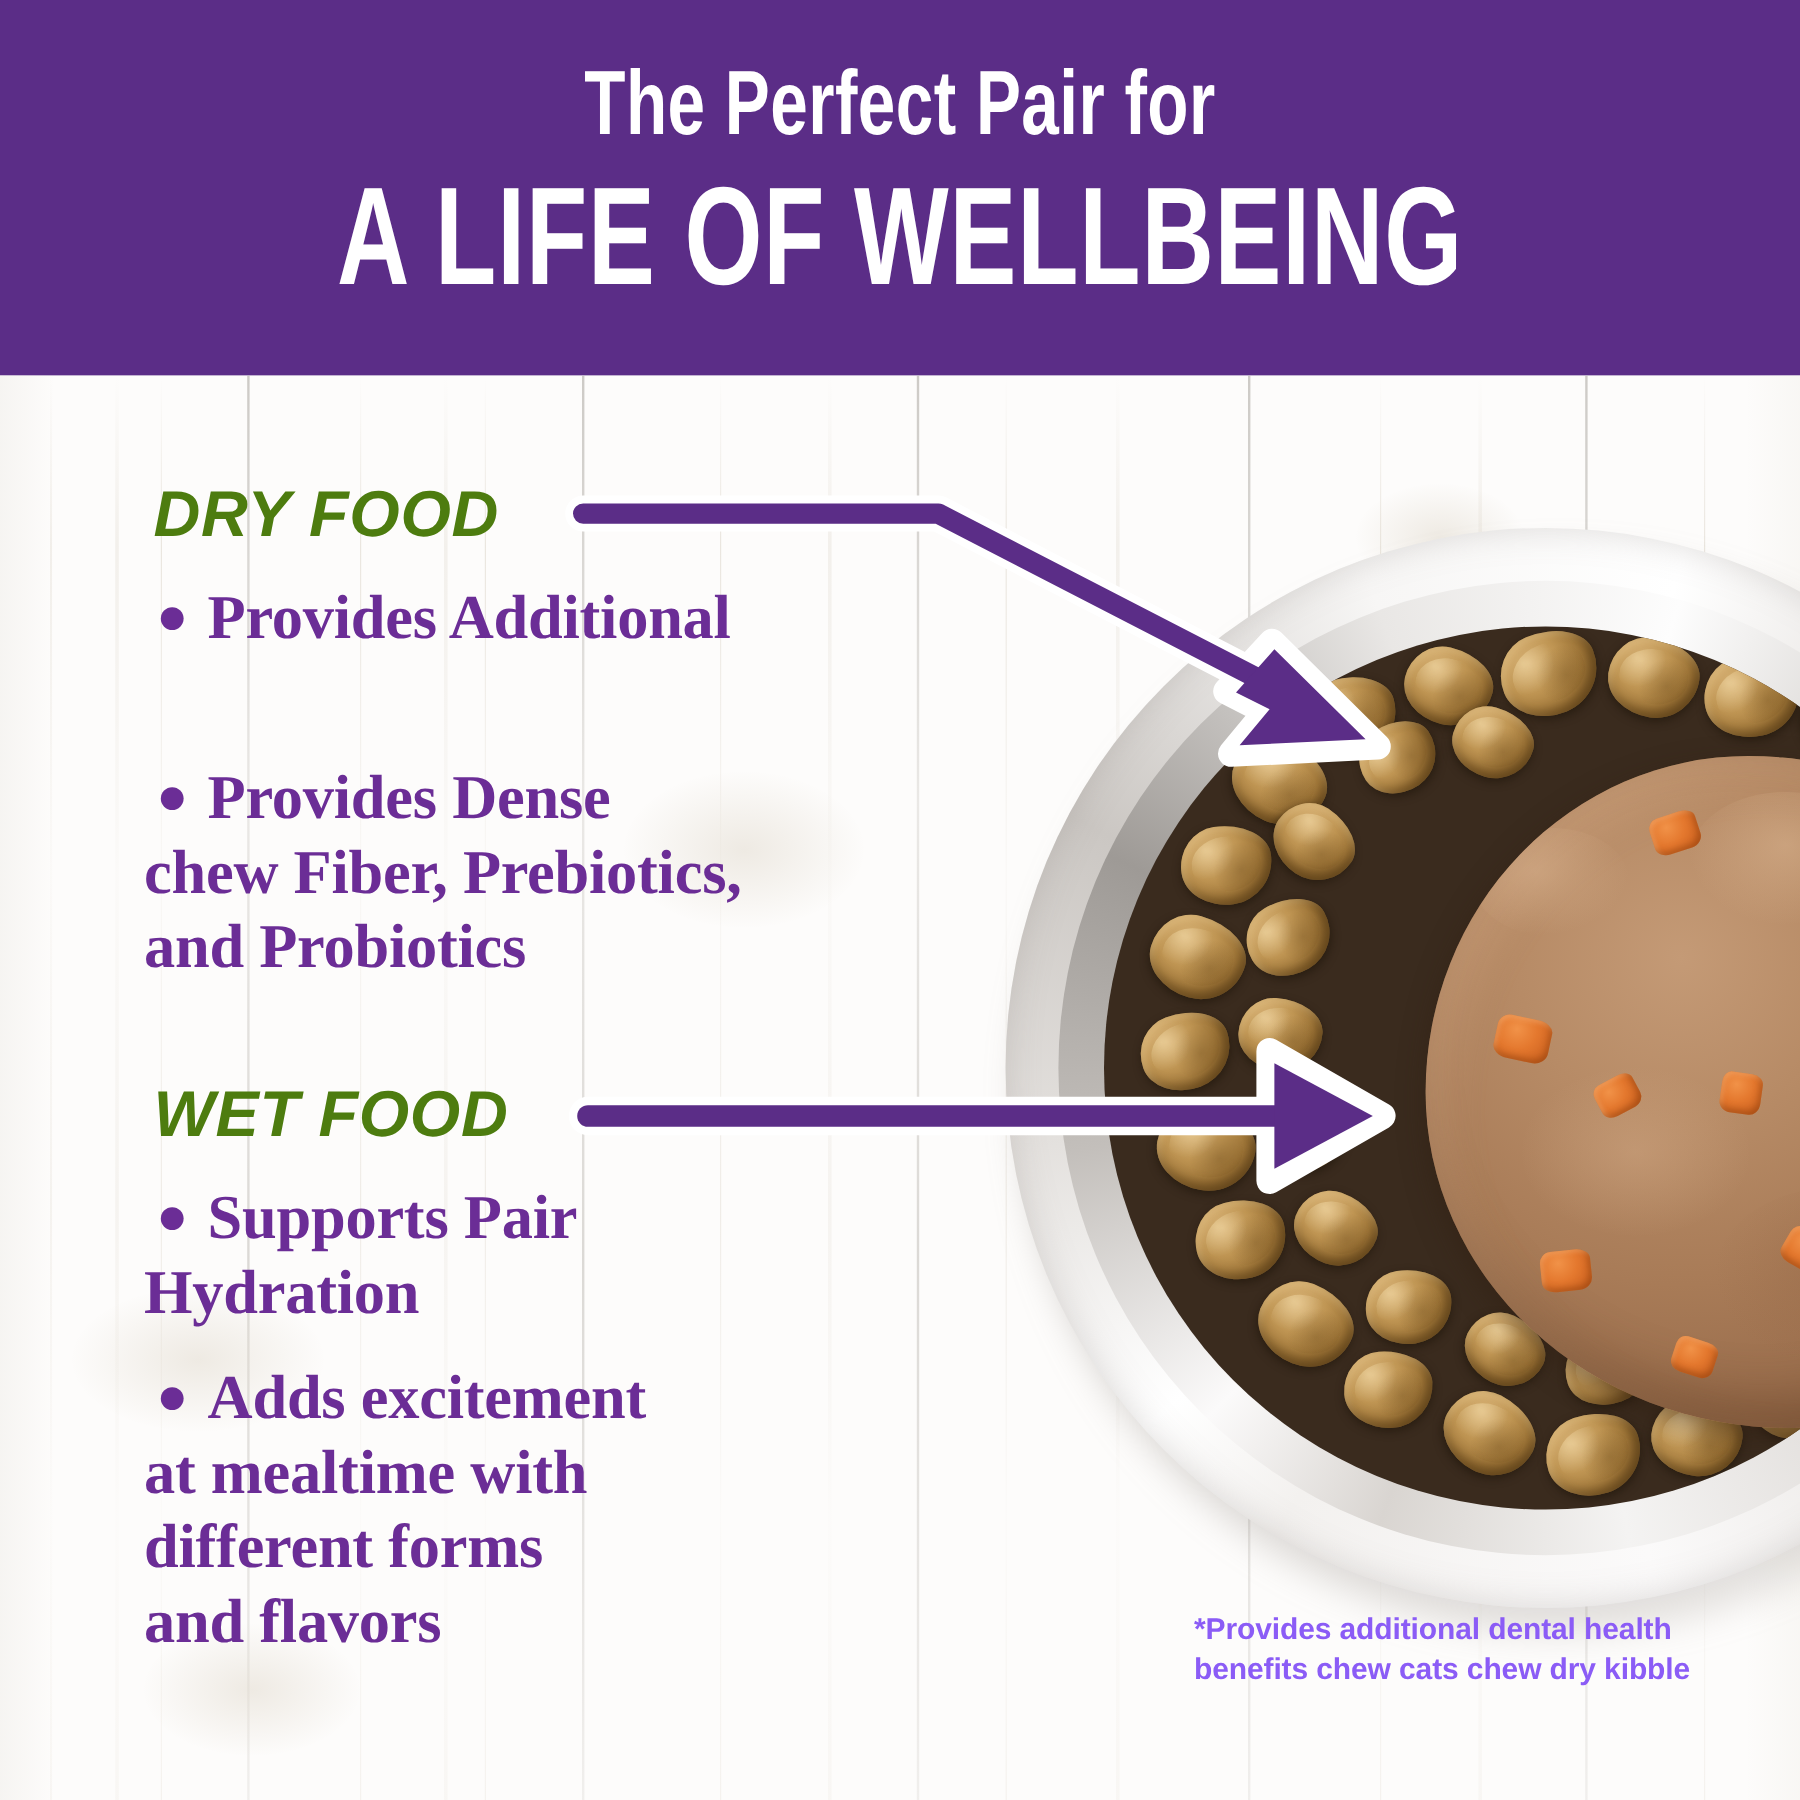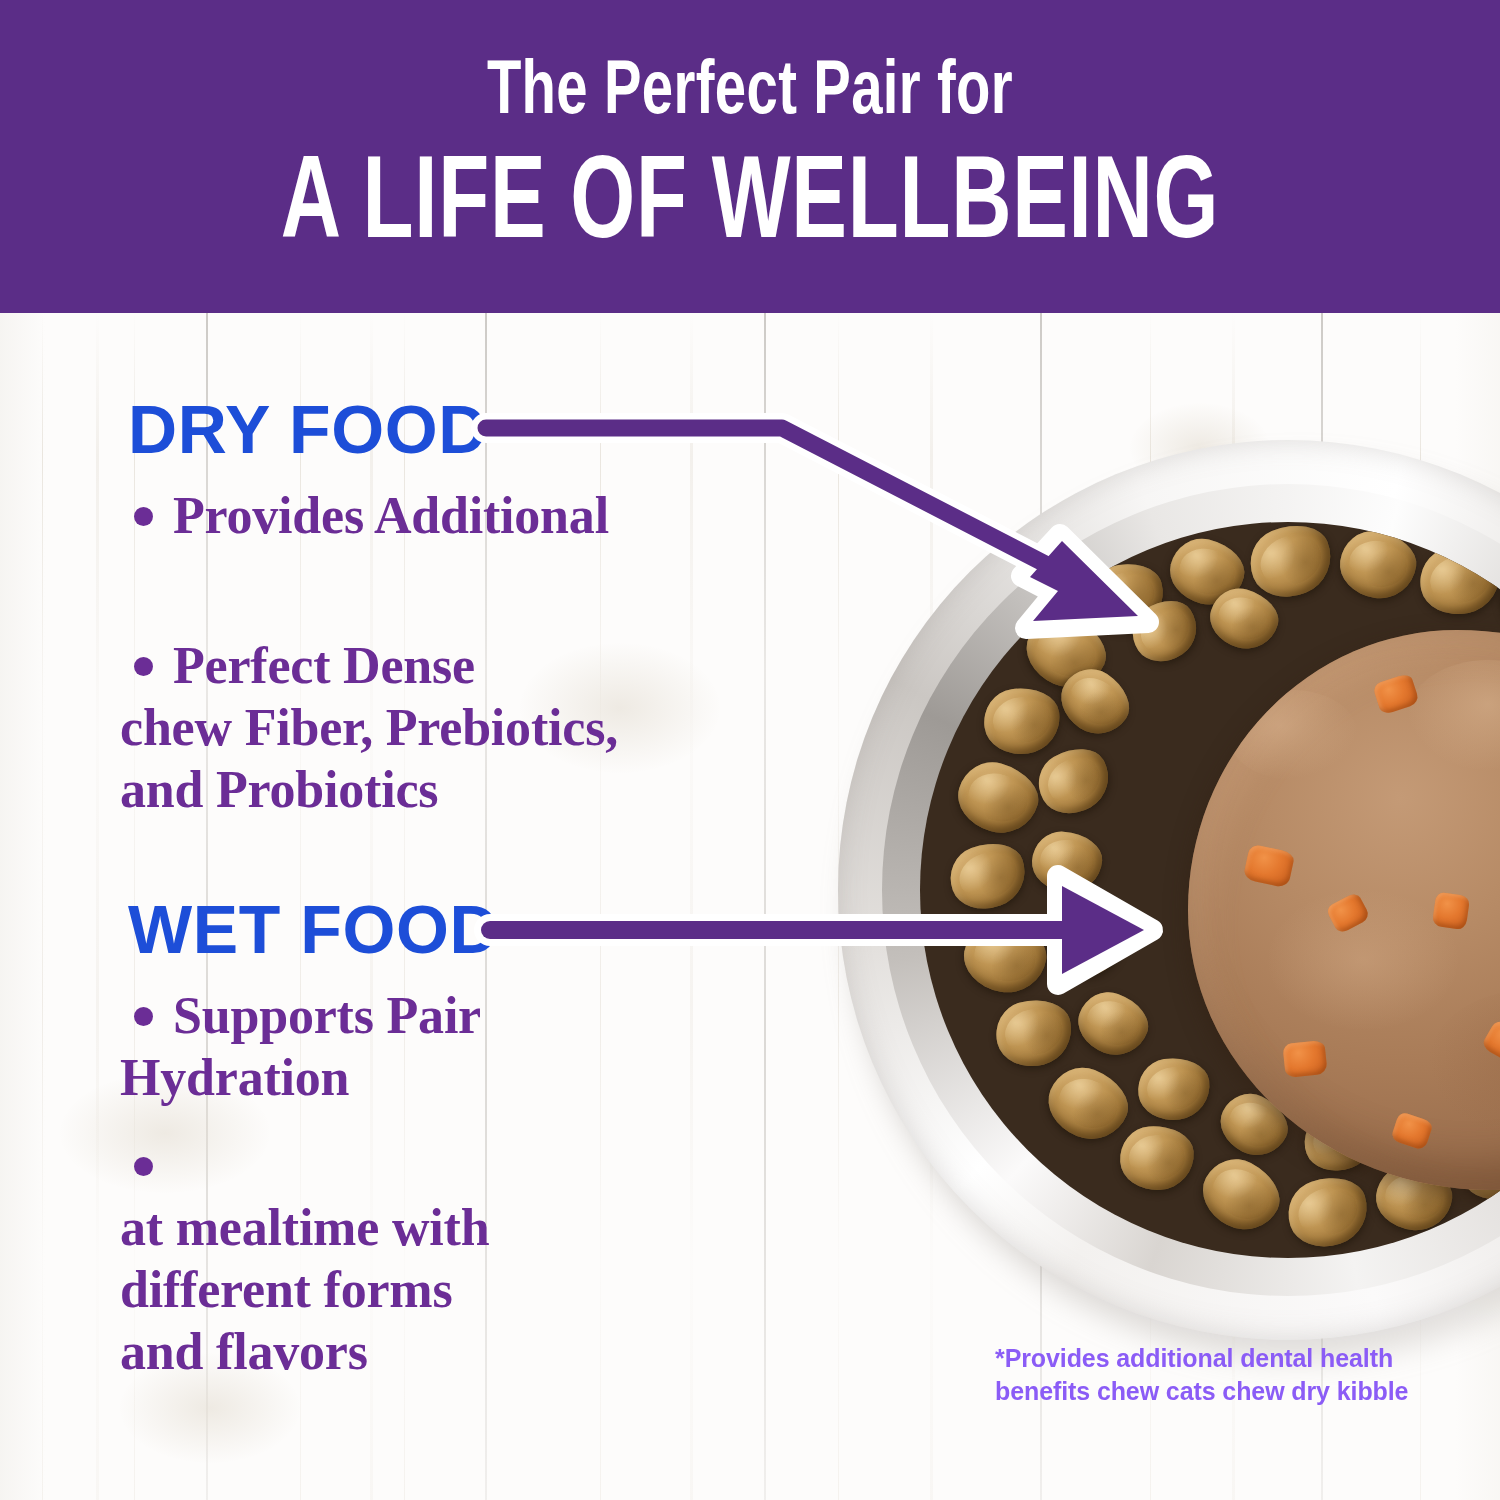--- a/index.html
+++ b/index.html
@@ -112,27 +112,28 @@
   
   #copy {
     position: absolute;
     left: 0; top: 313px;
     width: 790px;
     height: 1187px;
   }
   .section-head {
     position: absolute;
     left: 128px;
-    color: #1d4ed8;
+    color: #4d7c0f;
     font-family: "Liberation Sans", sans-serif;
     font-weight: bold;
-    font-size: 68px;
+    font-size: 54px;
     line-height: 56px;
     letter-spacing: 0.6px;
     white-space: nowrap;
+    font-style: italic;
   }
   #dry-head { top: 88px; }
   #wet-head { top: 588px; }
 
   .bullet-block {
     position: absolute;
     left: 120px;
     width: 660px;
     color: #6B2D96;
     font-family: Liberation Serif, serif;
@@ -380,31 +381,31 @@
 
   <div id="copy">
 
     <div id="dry-head" class="section-head">DRY FOOD</div>
 
     <div id="dry-b1" class="bullet-block">
       <span class="dot"></span><span>Provides Additional</span><br>
     </div>
 
     <div id="dry-b2" class="bullet-block">
-      <span class="dot"></span><span>Perfect Dense</span><br><span>chew Fiber, Prebiotics,</span><br><span>and Probiotics</span>
+      <span class="dot"></span><span>Provides Dense</span><br><span>chew Fiber, Prebiotics,</span><br><span>and Probiotics</span>
     </div>
 
     <div id="wet-head" class="section-head">WET FOOD</div>
 
     <div id="wet-b1" class="bullet-block">
       <span class="dot"></span><span>Supports Pair</span><br><span>Hydration</span>
     </div>
 
     <div id="wet-b2" class="bullet-block">
-      <span class="dot"></span><br><span>at mealtime with</span><br><span>different forms</span><br><span>and flavors</span>
+      <span class="dot"></span><span>Adds excitement</span><br><span>at mealtime with</span><br><span>different forms</span><br><span>and flavors</span>
     </div>
   </div>
 
   <svg id="arrows" viewBox="0 0 1500 1500">
 
     <g>
       <path d="M 486,428 L 782,428 L 1101,593" fill="none" stroke="#FFFFFF" stroke-width="30" stroke-linecap="round" stroke-linejoin="round"></path>
       <path d="M 1060,535 L 1148,622 L 1026,628 L 1055,593 L 1022,576 Z" fill="#FFFFFF" stroke="#FFFFFF" stroke-width="22" stroke-linejoin="round"></path>
       <path d="M 486,428 L 782,428 L 1088,586" fill="none" stroke="#5B2D87" stroke-width="17" stroke-linecap="round" stroke-linejoin="round"></path>
       <path d="M 1062,541 L 1138,616 L 1033,621 L 1058,591 L 1030,577 Z" fill="#5B2D87"></path>

